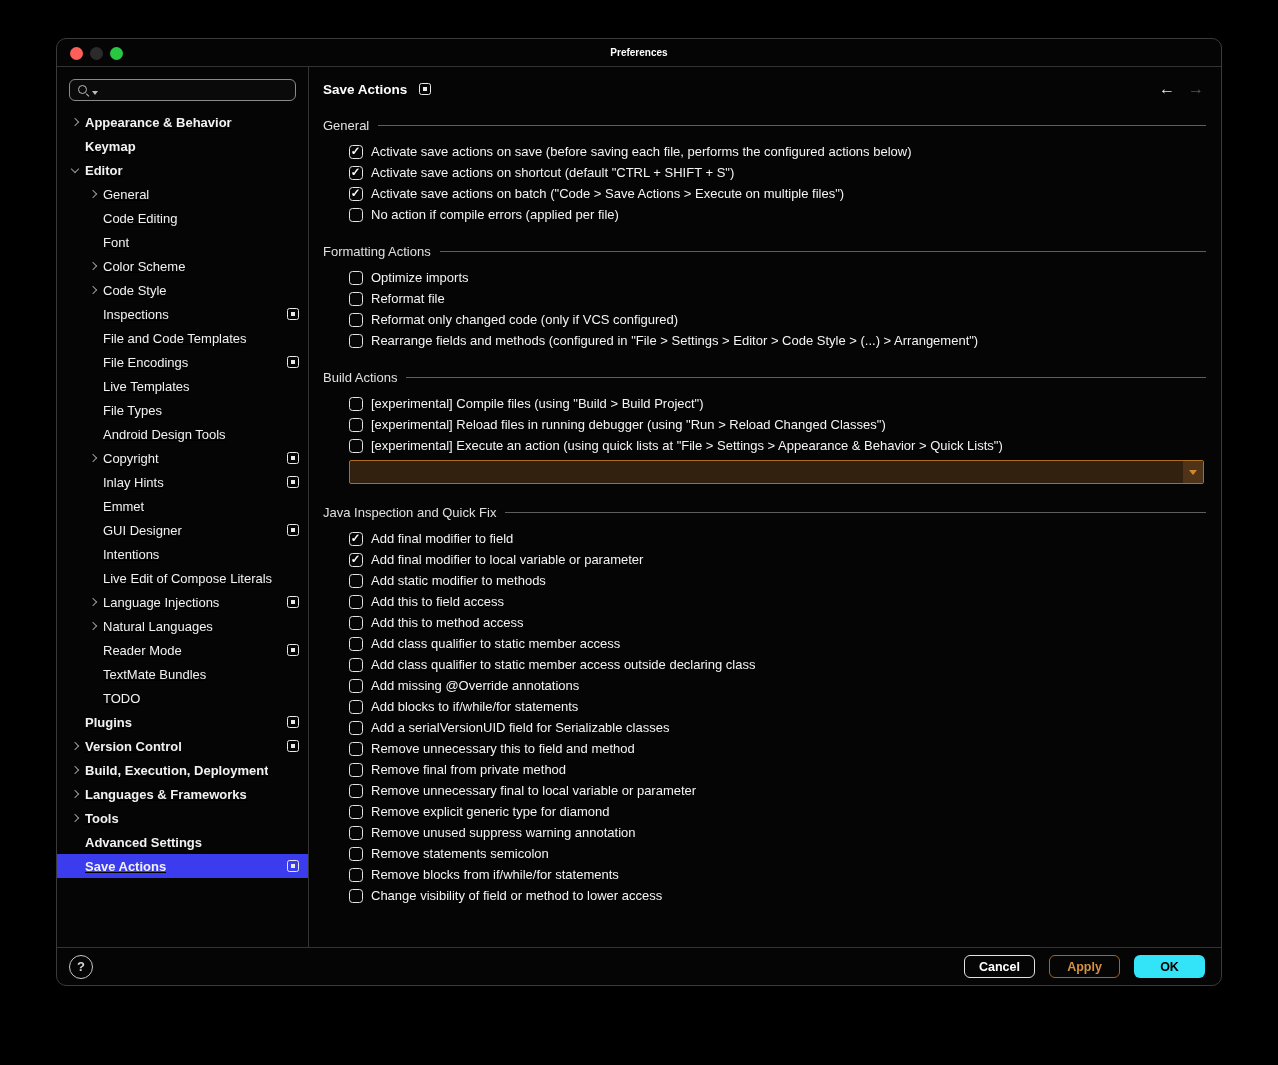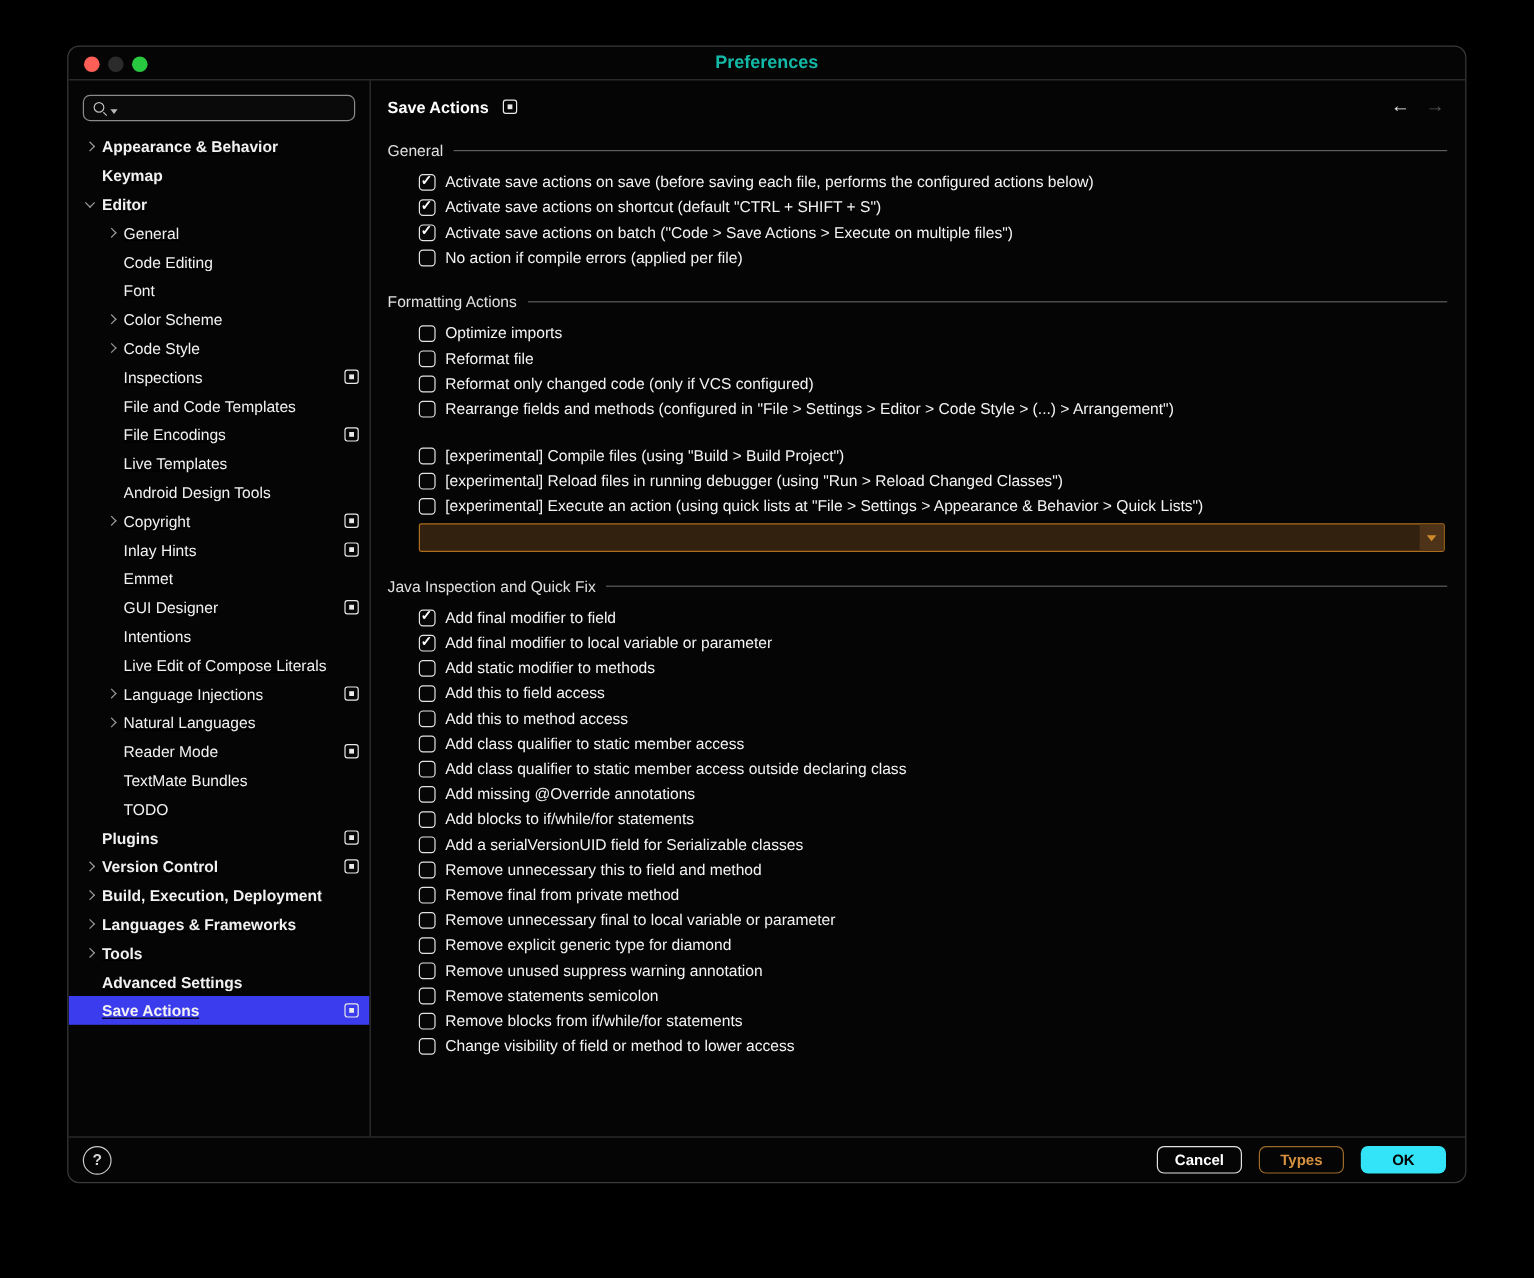--- a/index.html
+++ b/index.html
@@ -9,21 +9,21 @@
     position:absolute; left:56px; top:38px; width:1166px; height:948px;
     background:#050505; border:1px solid #3a3a3a; border-radius:10px;
     display:flex; flex-direction:column; overflow:hidden;
     box-shadow:0 14px 50px rgba(0,0,0,.85);
   }
 
   
   .titlebar { height:28px; flex:0 0 28px; position:relative; display:flex; align-items:center; border-bottom:1px solid #333; }
   .lights { position:absolute; left:13px; top:0; height:28px; display:flex; align-items:center; gap:7px; }
   .light { width:13px; height:13px; border-radius:50%; }
-  .titlebar-title { width:100%; text-align:center; font-size:15px; font-weight:bold; color:#14b8a6; }
+  .titlebar-title { width:100%; text-align:center; font-size:10px; font-weight:bold; color:#ffffff; }
 
   
   .content { flex:1; display:flex; min-height:0; }
 
   
   .sidebar { width:252px; flex:0 0 252px; border-right:1px solid #333; display:flex; flex-direction:column; overflow:hidden;text-decoration:underline; }
   .searchbox { margin:12px 12px 9px 12px; height:22px; border:1px solid #8a8a8a; border-radius:6px;
     display:flex; align-items:center; padding:0 6px; gap:2px; background:#0a0a0a; }
   .mag { position:relative; width:14px; height:14px; flex:0 0 14px; }
   .mag::before { content:''; position:absolute; left:2px; top:2px; width:7px; height:7px; border:1.4px solid #bbb; border-radius:50%; }
@@ -159,20 +159,25 @@
           </div>
           <div class="tree-row lvl1">
             <span class="chev hidden"></span>
             <span class="tree-label">File Encodings</span>
             <span class="spacer"></span>
             <span class="sq-icon"></span>
           </div>
           <div class="tree-row lvl1">
             <span class="chev hidden"></span>
             <span class="tree-label">Live Templates</span>
+            <span class="spacer"></span>
+          </div>
+          <div class="tree-row lvl1">
+            <span class="chev hidden"></span>
+            <span class="tree-label">File Types</span>
             <span class="spacer"></span>
           </div>
           <div class="tree-row lvl1">
             <span class="chev hidden"></span>
             <span class="tree-label">Android Design Tools</span>
             <span class="spacer"></span>
           </div>
           <div class="tree-row lvl1">
             <span class="chev"></span>
             <span class="tree-label">Copyright</span>
@@ -327,20 +332,24 @@
                 <span class="cb"></span>
                 <span class="cb-label">Reformat only changed code (only if VCS configured)</span>
               </div>
               <div class="cb-row">
                 <span class="cb"></span>
                 <span class="cb-label">Rearrange fields and methods (configured in "File &gt; Settings &gt; Editor &gt; Code Style &gt; (...) &gt; Arrangement")</span>
               </div>
             </div>
           </div>
           <div class="section">
+            <div class="section-head">
+              <span class="section-title">Build Actions</span>
+              <span class="section-rule"></span>
+            </div>
             <div class="rows">
               <div class="cb-row">
                 <span class="cb"></span>
                 <span class="cb-label">[experimental] Compile files (using "Build &gt; Build Project")</span>
               </div>
               <div class="cb-row">
                 <span class="cb"></span>
                 <span class="cb-label">[experimental] Reload files in running debugger (using "Run &gt; Reload Changed Classes")</span>
               </div>
               <div class="cb-row">
@@ -436,17 +445,17 @@
             </div>
           </div>
         </div>
     </div>
   </div>
 
   <div class="footer">
     <button class="help-btn">?</button>
     <div class="footer-buttons">
       <button class="btn btn-cancel">Cancel</button>
-      <button class="btn btn-apply">Types</button>
+      <button class="btn btn-apply">Apply</button>
       <button class="btn btn-ok">OK</button>
     </div>
   </div>
 </div>
 
 </body></html>

